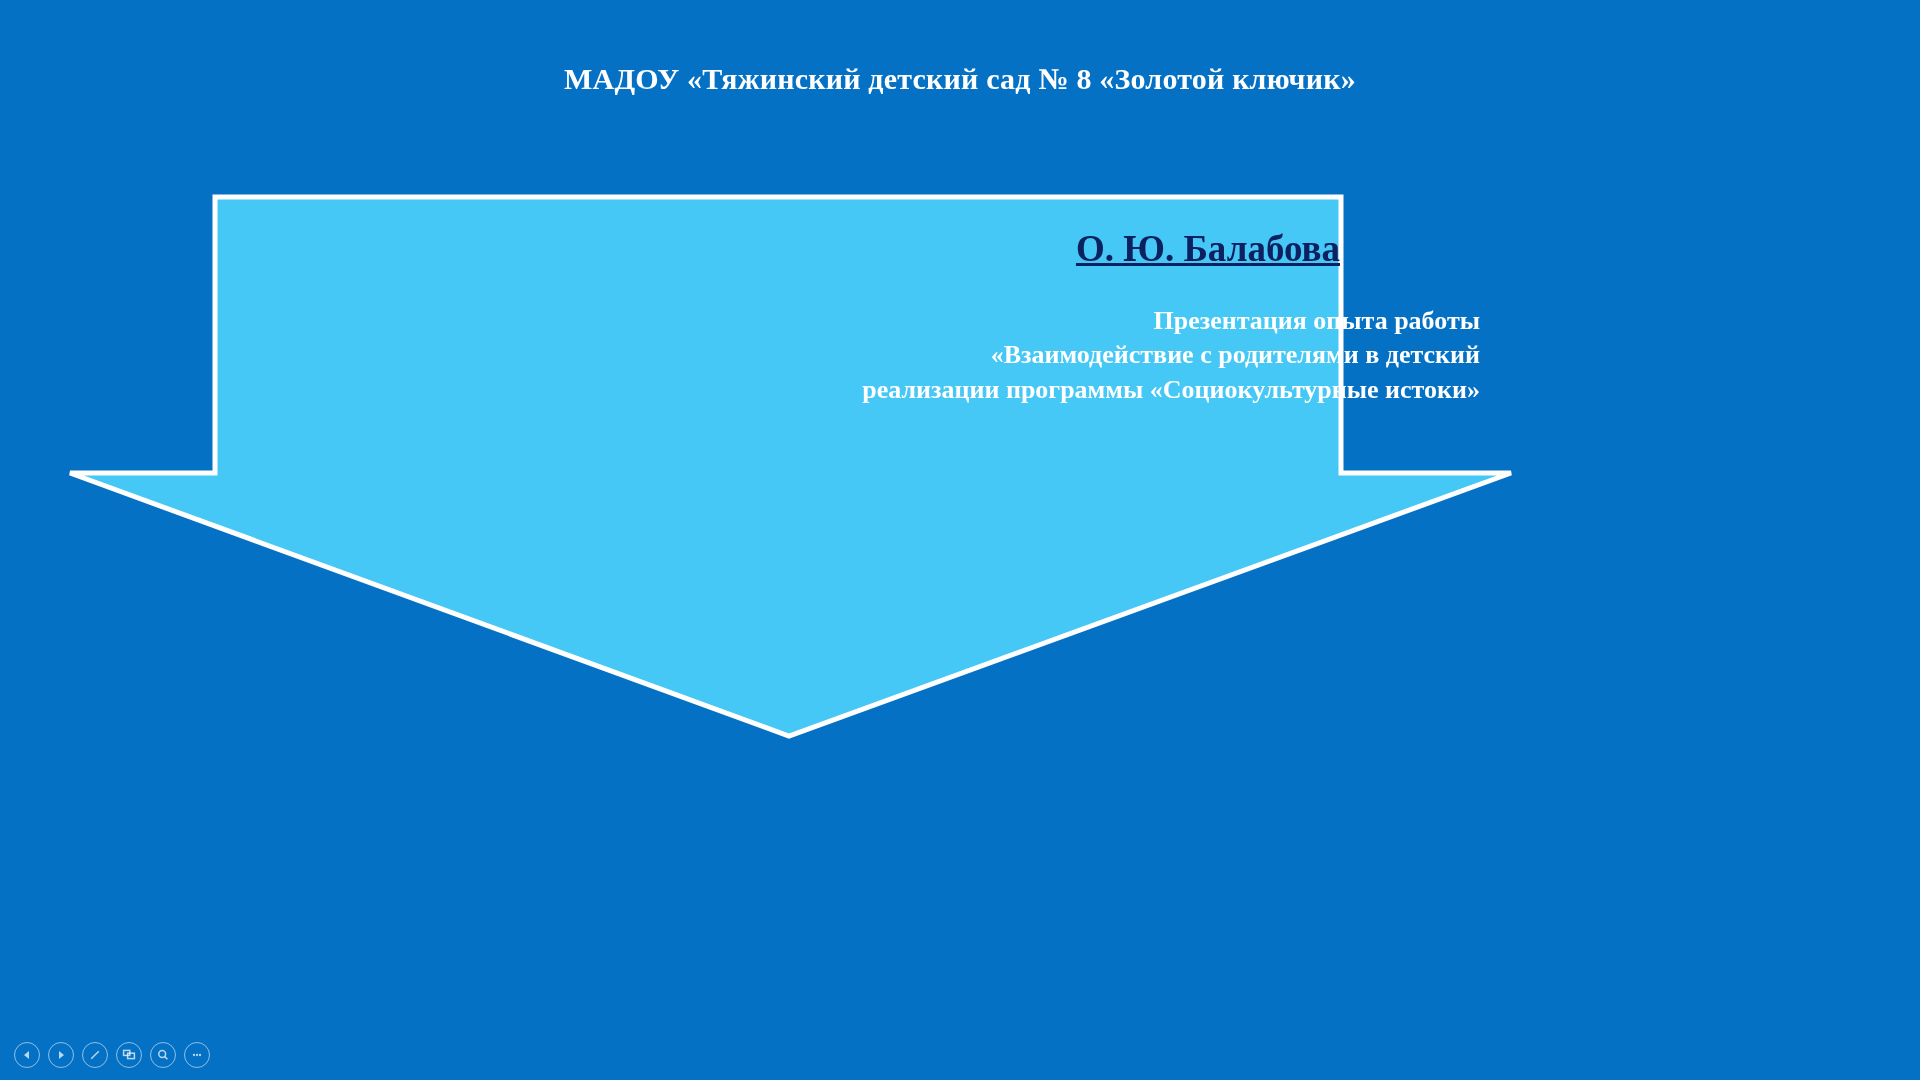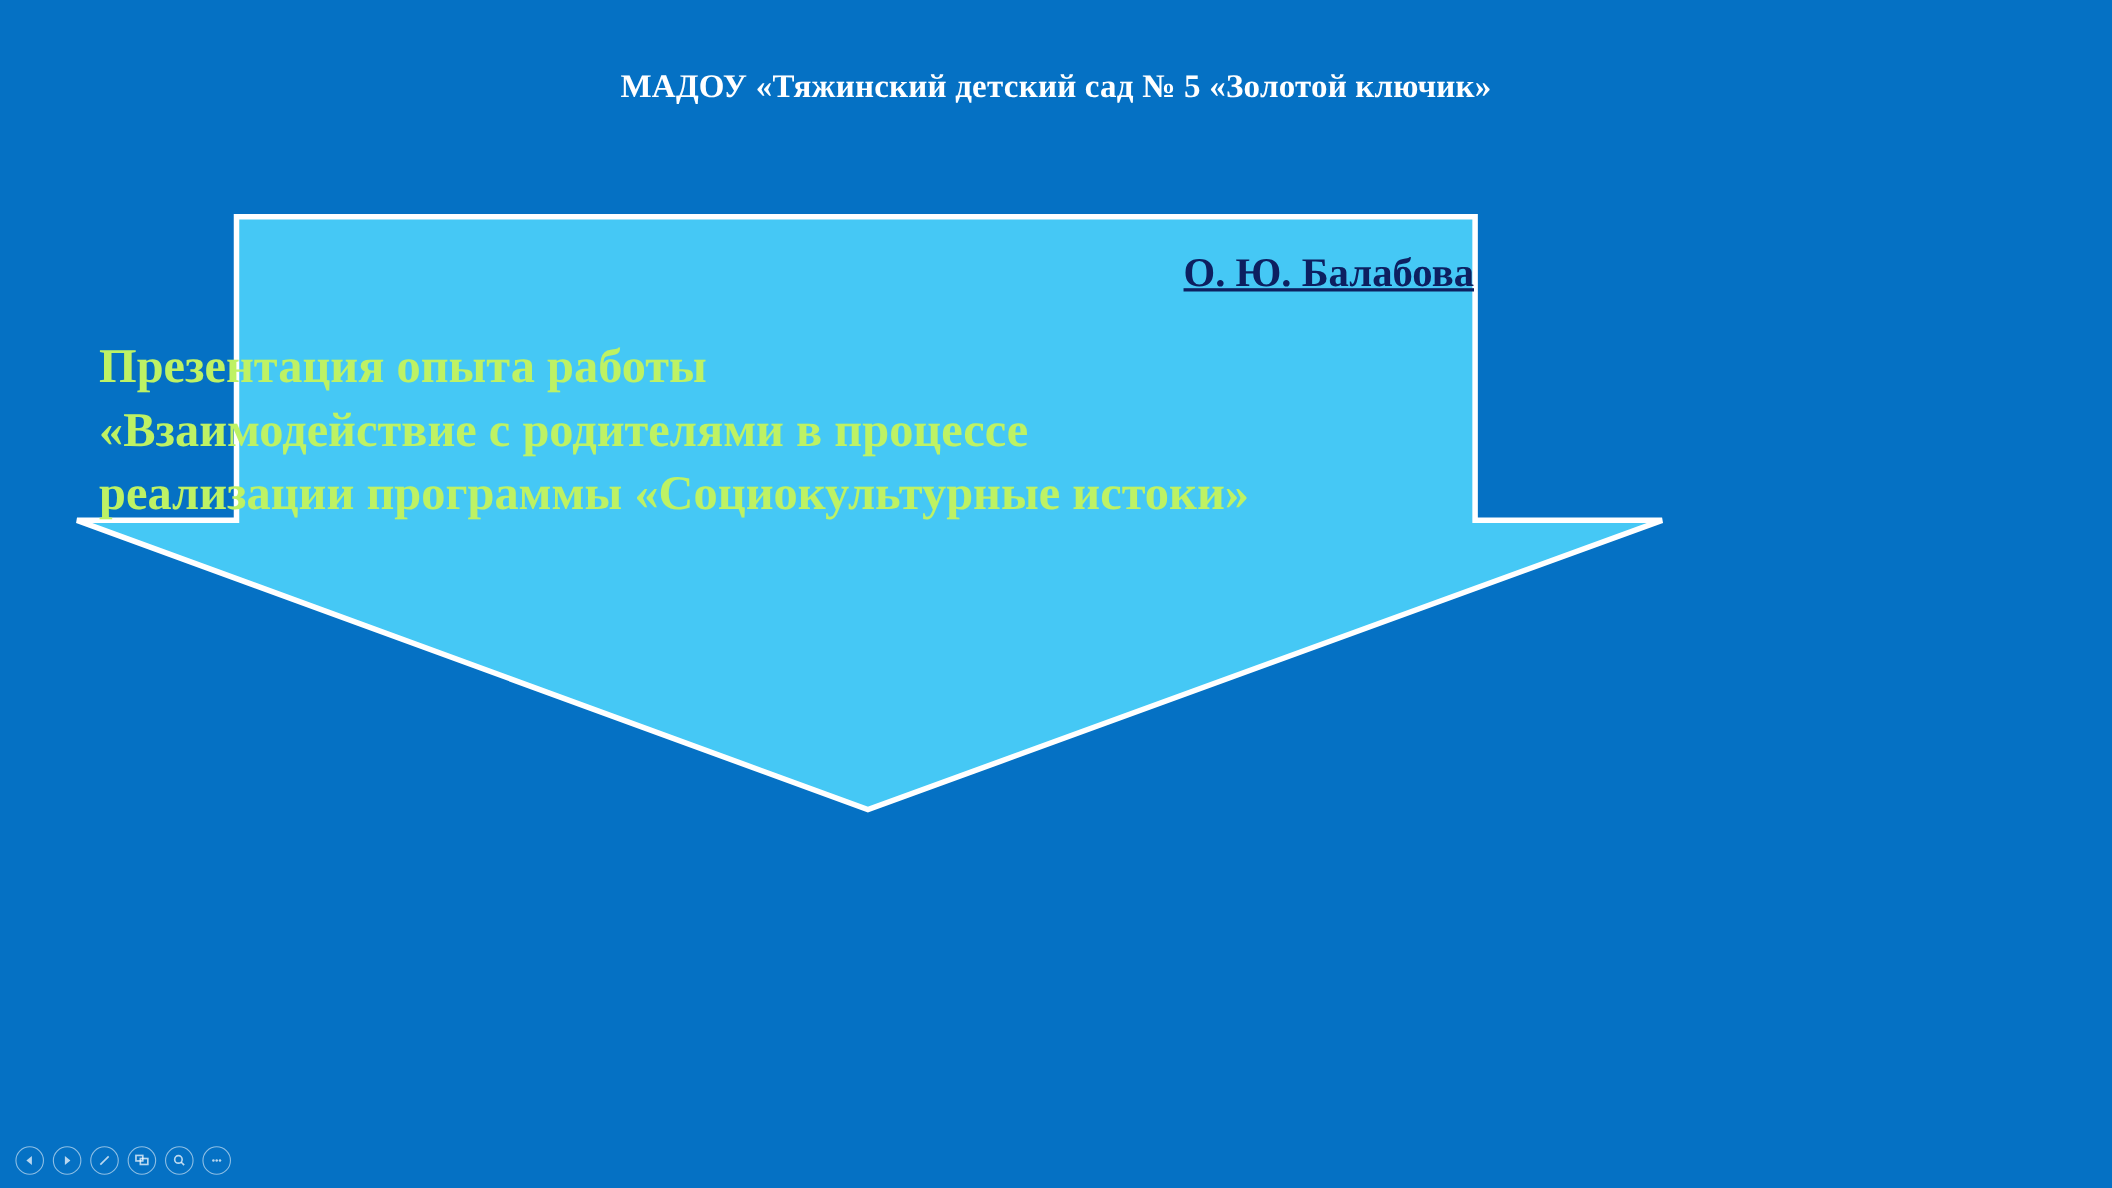--- a/index.html
+++ b/index.html
@@ -62,23 +62,23 @@
     font-weight: bold;
     line-height: 1.15;
     white-space: nowrap;
     text-decoration: underline;
   }
   #title-block {
     position: absolute;
     top: 104px;
     left: -140px;
     width: 1390px;
-    text-align: left;
-    color: #bef264;
-    font-size: 44px;
+    text-align: right;
+    color: #ffffff;
+    font-size: 26px;
     font-weight: bold;
     line-height: 1.32;
   }
   #title-block .tline {
     display: block;
     white-space: nowrap;
   }
 
   
   #viewer-toolbar {
@@ -109,33 +109,33 @@
     fill: none;
     stroke: rgba(255,255,255,0.72);
     stroke-width: 1.5;
   }
 </style>
 </head>
 <body>
 
 <div id="slide">
 
-  <div id="slide-header">МАДОУ «Тяжинский детский сад № 5 «Золотой ключик»</div>
+  <div id="slide-header">МАДОУ «Тяжинский детский сад № 8 «Золотой ключик»</div>
 
   <svg id="arrow-shape" viewBox="0 0 1920 1080">
     <polygon points="215,197 1341,197 1341,473 1511,473 789,736 70,473 215,473" fill="#45c8f5" stroke="#ffffff" stroke-width="5" stroke-linejoin="miter"></polygon>
   </svg>
 
   <div id="arrow-text-layer">
 
     <div id="author-line">О. Ю. Балабова</div>
 
     <div id="title-block">
       <span class="tline">Презентация опыта работы</span>
-      <span class="tline">«Взаимодействие с родителями в процессе</span>
+      <span class="tline">«Взаимодействие с родителями в детский</span>
       <span class="tline">реализации программы «Социокультурные истоки»</span>
     </div>
 
   </div>
 
   <div id="viewer-toolbar">
 
     <div class="tb-btn">
       <span>
         <svg width="12" height="12" viewBox="0 0 12 12">

